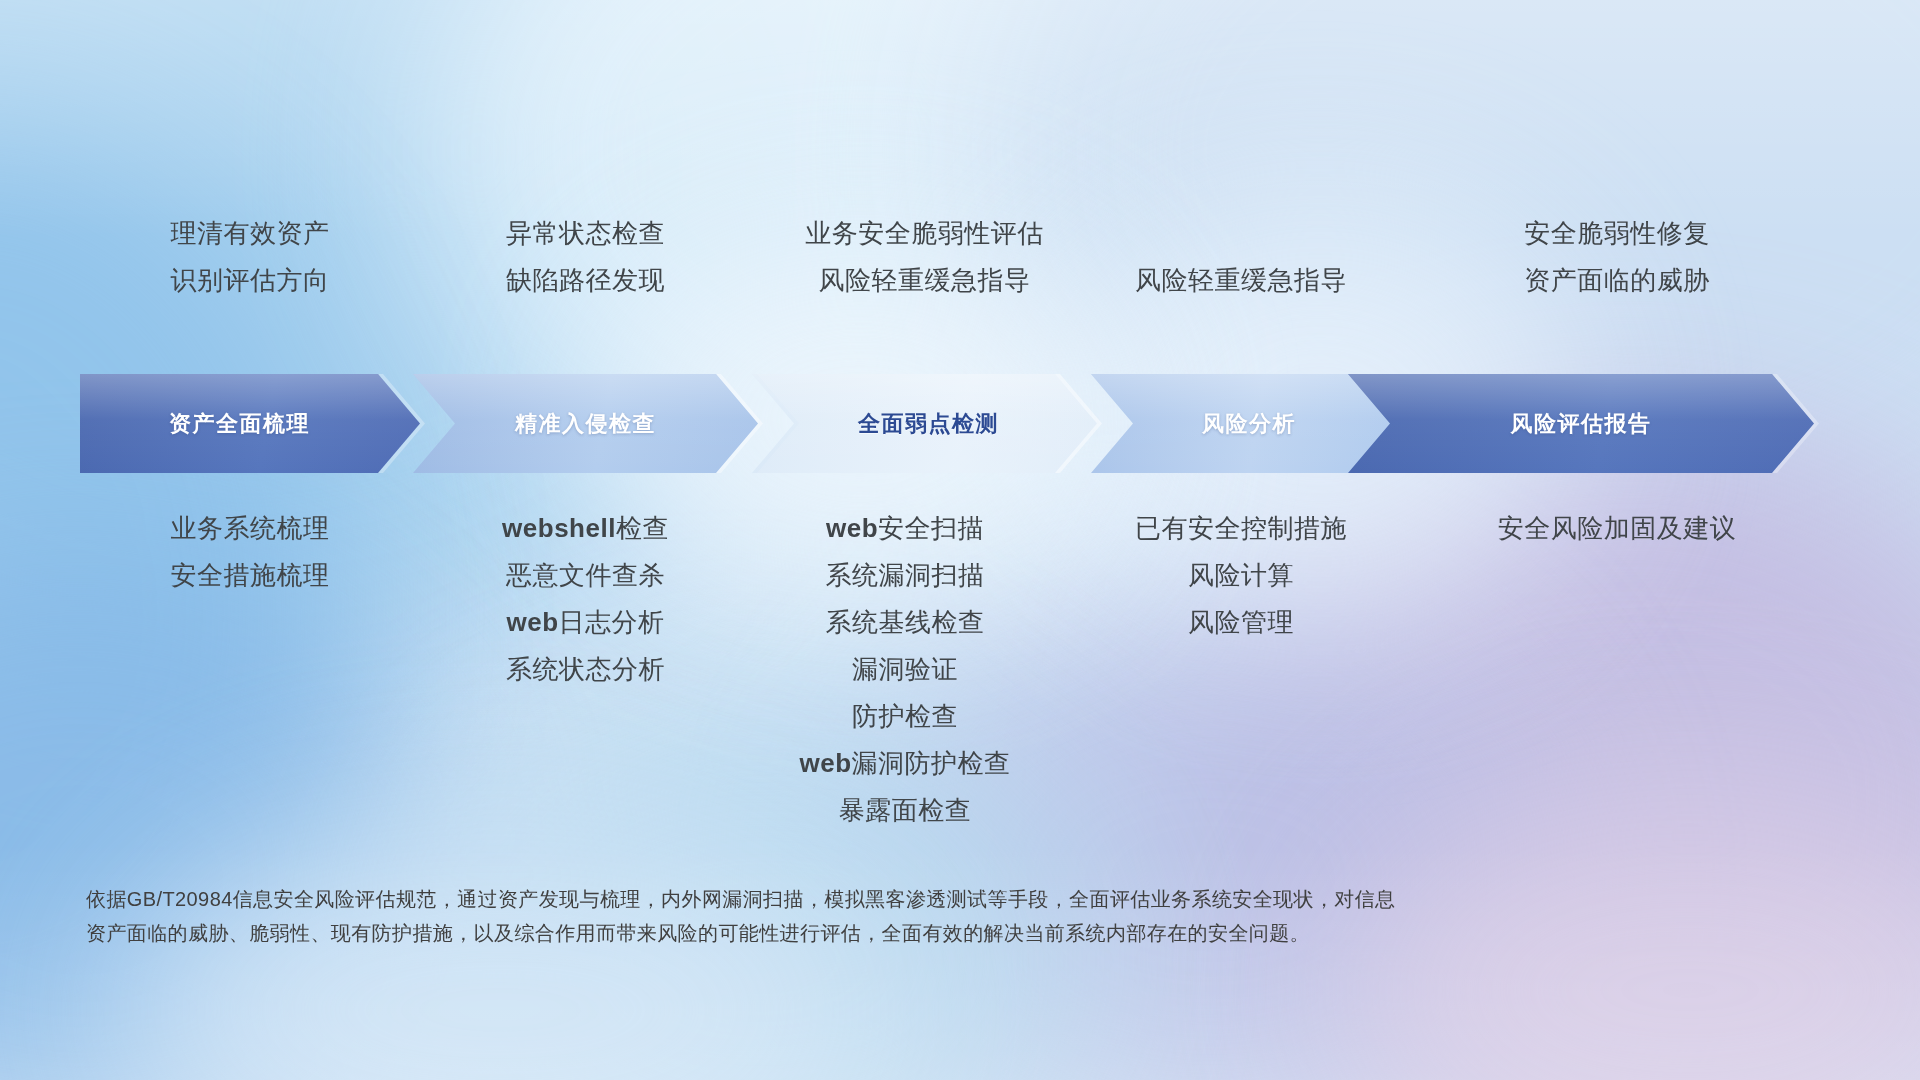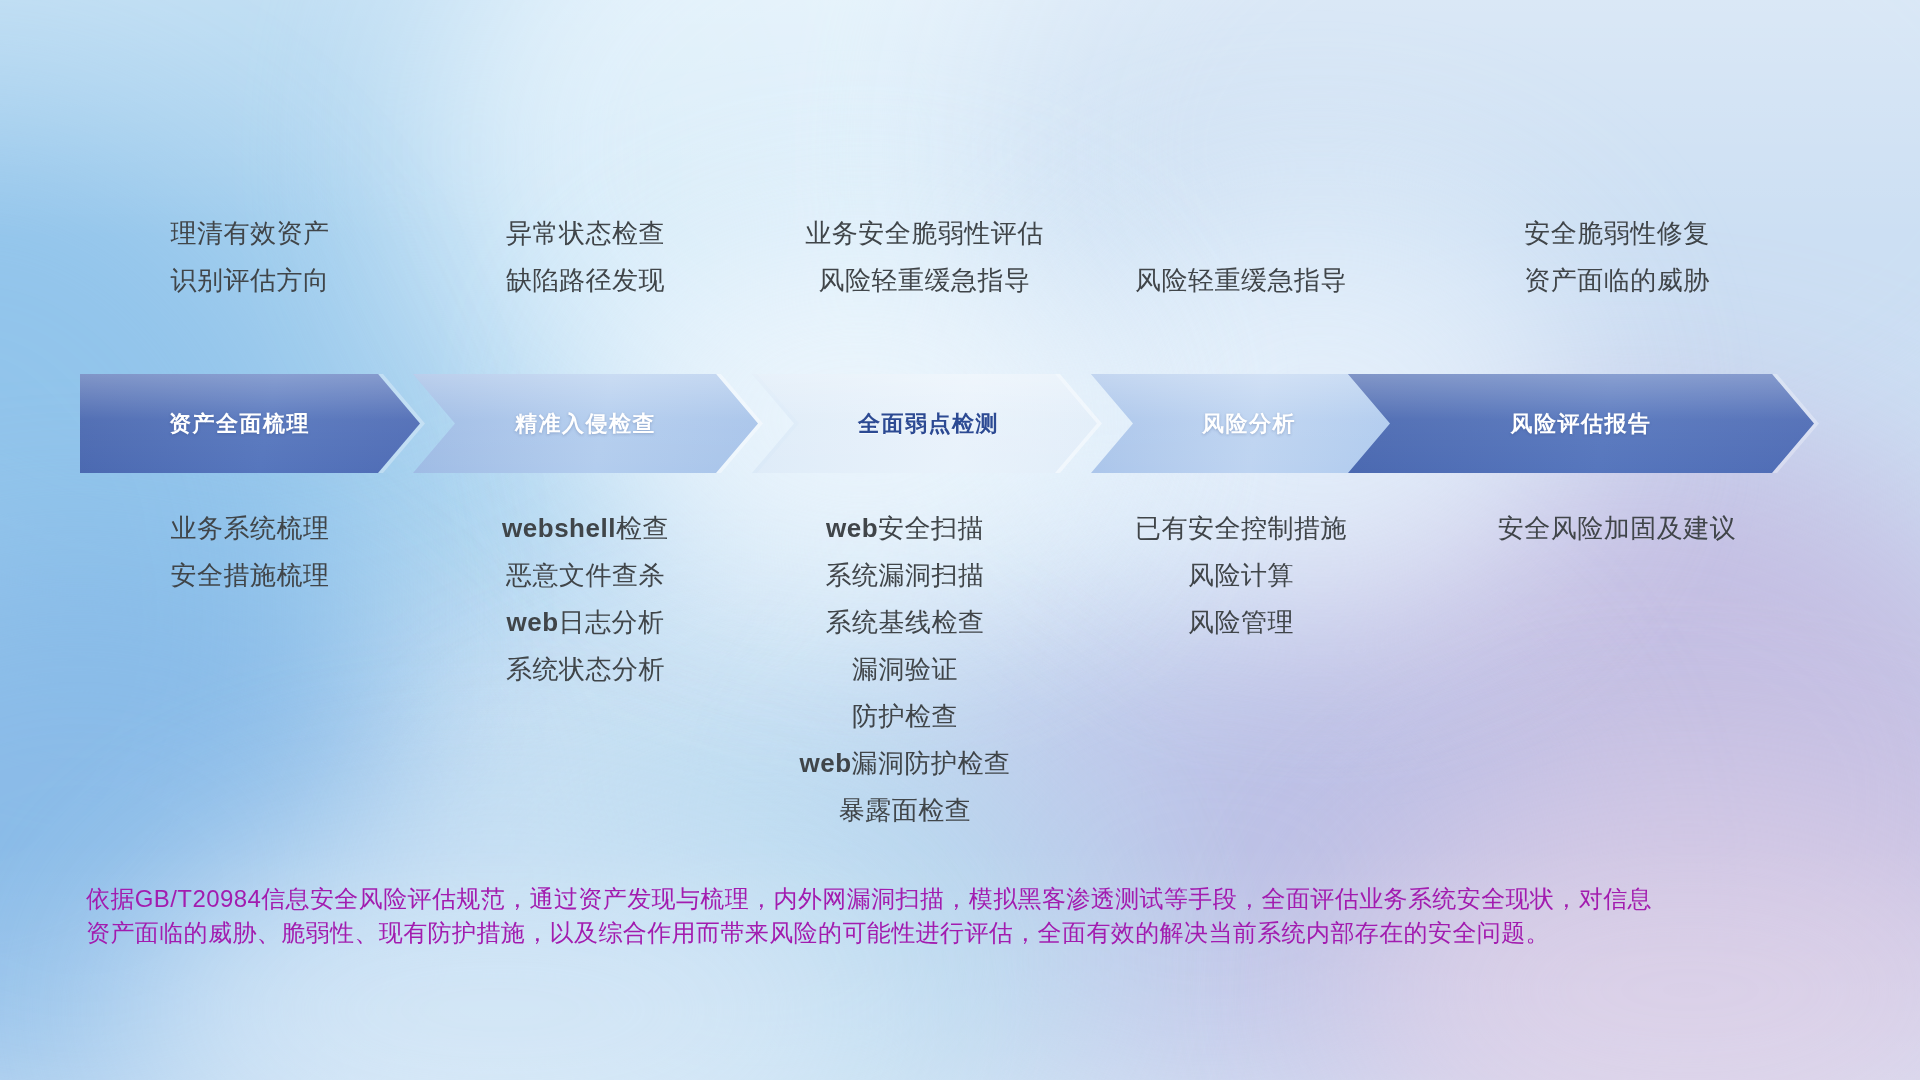--- a/index.html
+++ b/index.html
@@ -52,21 +52,21 @@
   .chev .shape{position:absolute;inset:0;}
   .chev .label{
     position:relative;z-index:3;
     font-size:22px;font-weight:700;letter-spacing:1.5px;
     white-space:nowrap;
   }
 
   
   #footer{
     position:absolute;left:86px;top:882px;width:1290px;
-    color:#a21caf;font-size:24px;line-height:34px;letter-spacing:.4px;
+    color:#404040;font-size:20px;line-height:34px;letter-spacing:.4px;
     text-align:justify;
   }
   #footer div{white-space:nowrap;}
 </style>
 </head>
 <body>
 
 <div id="bg">
   <div class="blob b1"></div>
   <div class="blob b4"></div>

